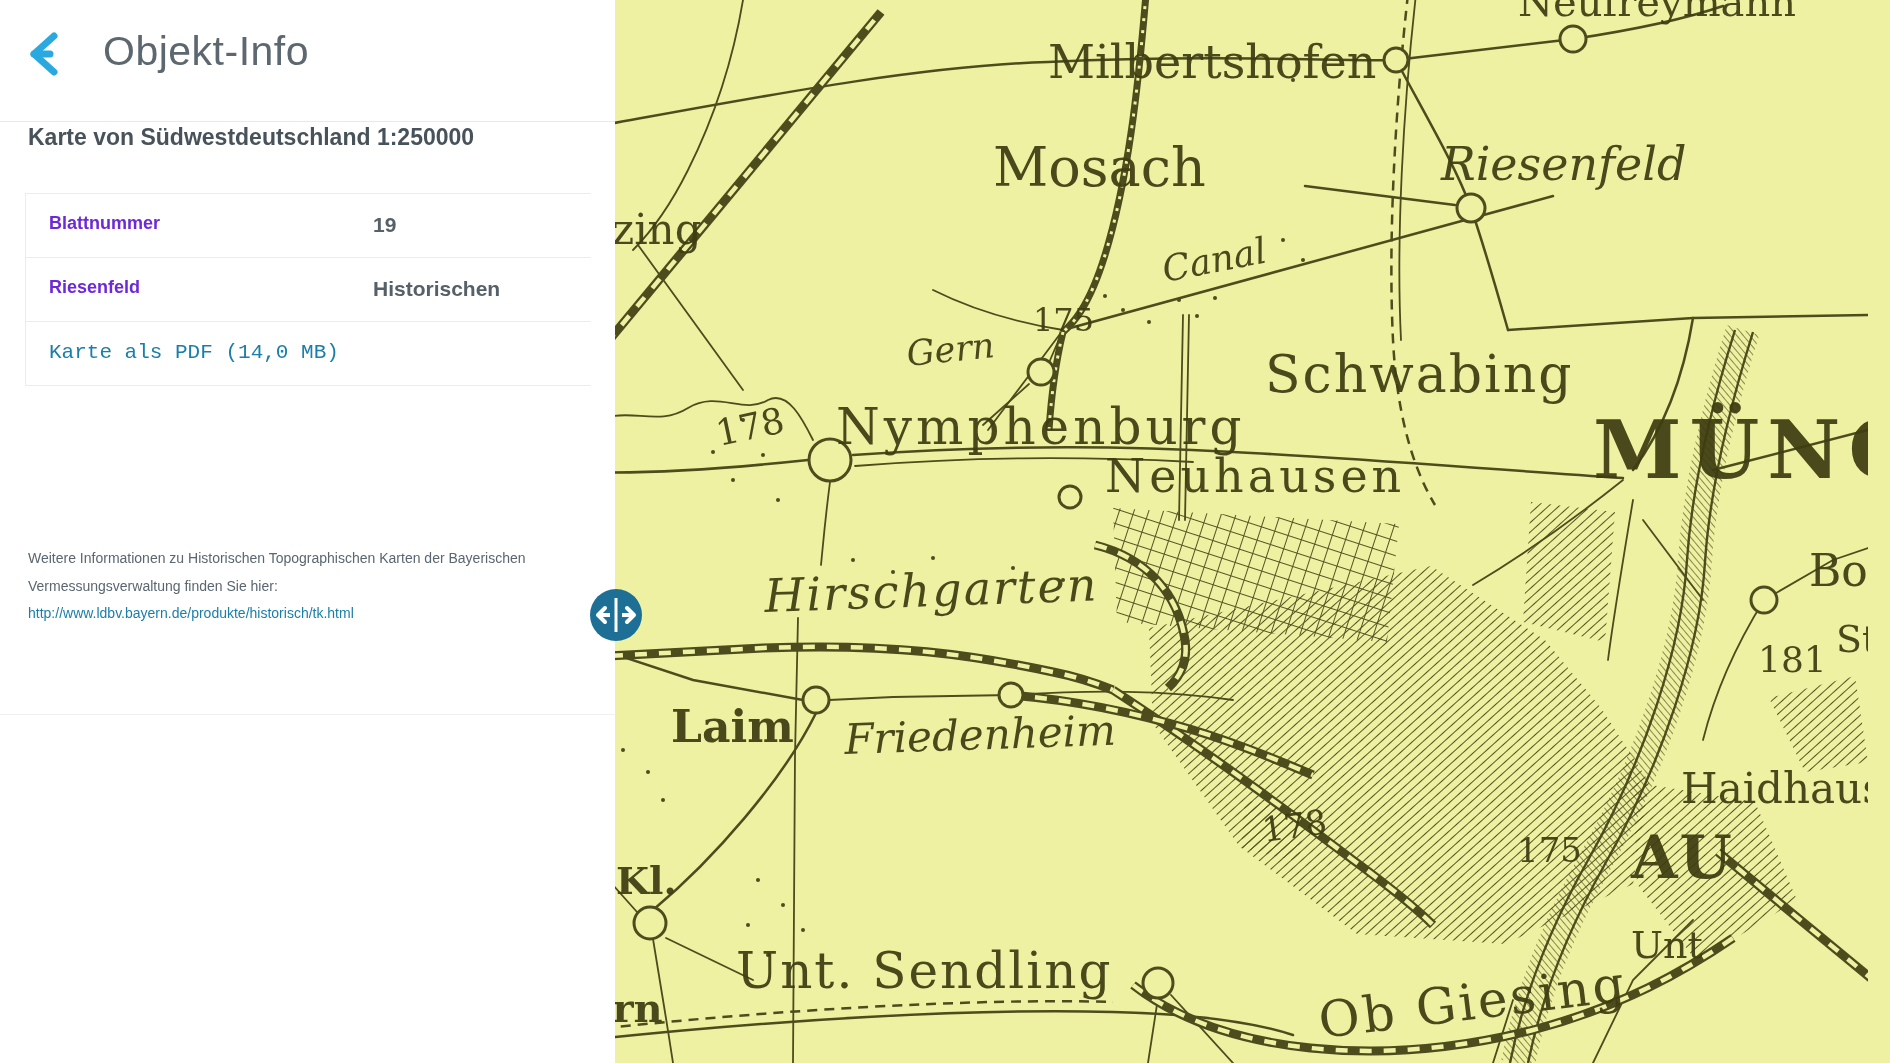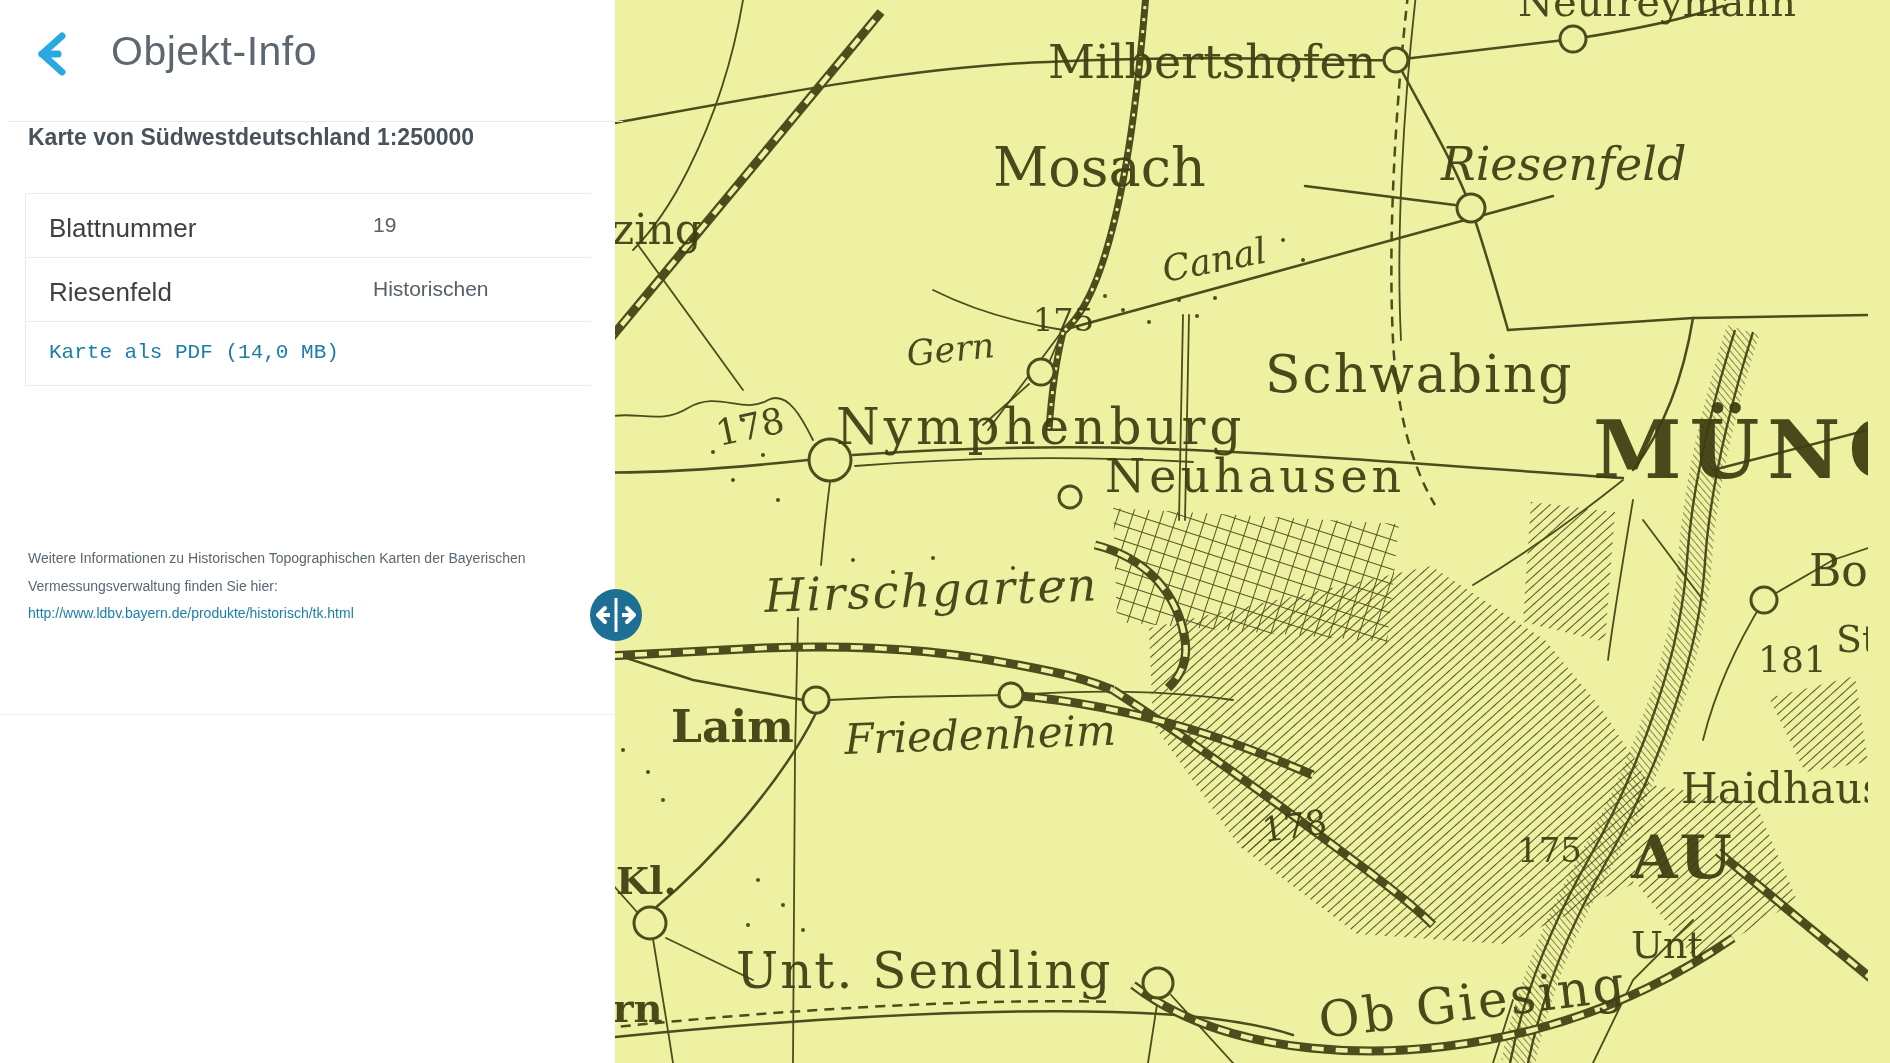--- a/index.html
+++ b/index.html
@@ -1,28 +1,28 @@
 <!DOCTYPE html>
 <html><head>
 <meta charset="utf-8">
 <style>
   html,body{margin:0;padding:0;width:1890px;height:1063px;overflow:hidden;background:#fff;
     font-family:"Liberation Sans",sans-serif;}
   .app{position:relative;width:1890px;height:1063px;}
 
   
   .panel{position:absolute;left:0;top:0;width:615px;height:1063px;background:#fff;z-index:2;}
-  .panel-header{position:absolute;left:8px;top:0;width:615px;height:121px;border-bottom:1px solid #e9e9e9;}
+  .panel-header{position:absolute;left:0;top:0;width:615px;height:121px;border-bottom:1px solid #e9e9e9;}
   .back-btn{position:absolute;left:24px;top:28px;width:52px;height:52px;cursor:pointer;background:none;border:none;padding:0;}
   .panel-title{position:absolute;left:103px;top:28px;font-size:41px;font-weight:400;color:#5c6770;letter-spacing:.5px;}
   .obj-heading{position:absolute;left:28px;top:124px;font-size:23px;font-weight:700;color:#47525a;}
   .info-table{position:absolute;left:25px;top:193px;width:565px;border-left:1px solid #ececec;border-top:1px solid #ececec;}
   .info-row{position:relative;height:63px;border-bottom:1px solid #ececec;}
-  .info-label{position:absolute;left:23px;top:19px;font-size:26px;font-weight:400;color:#404040;}
-  .info-value{position:absolute;left:347px;top:19px;font-size:21px;font-weight:400;color:#566069;}
+  .info-label{position:absolute;left:23px;top:19px;font-size:18px;font-weight:700;color:#6d28d9;}
+  .info-value{position:absolute;left:347px;top:19px;font-size:21px;font-weight:700;color:#566069;}
   .pdf-row{position:relative;height:63px;border-bottom:1px solid #ececec;font-family:Liberation Mono, monospace;}
   .pdf-link{position:absolute;left:23px;top:19px;font-size:21px;color:#1b7ea9;text-decoration:none;cursor:pointer;}
   .info-para{position:absolute;left:28px;top:531px;width:505px;font-size:14px;line-height:27.5px;color:#5a6670;}
   .info-url{color:#1b7ea9;text-decoration:none;word-break:break-all;cursor:pointer;}
   .panel-bottom-line{position:absolute;left:0;top:714px;width:615px;height:0;border-top:1px solid #f0f0f0;}
 
   
   .splitter{position:absolute;left:590px;top:589px;width:52px;height:52px;border-radius:50%;
     background:#1e6f96;z-index:5;cursor:col-resize;display:flex;align-items:center;justify-content:center;}
 

